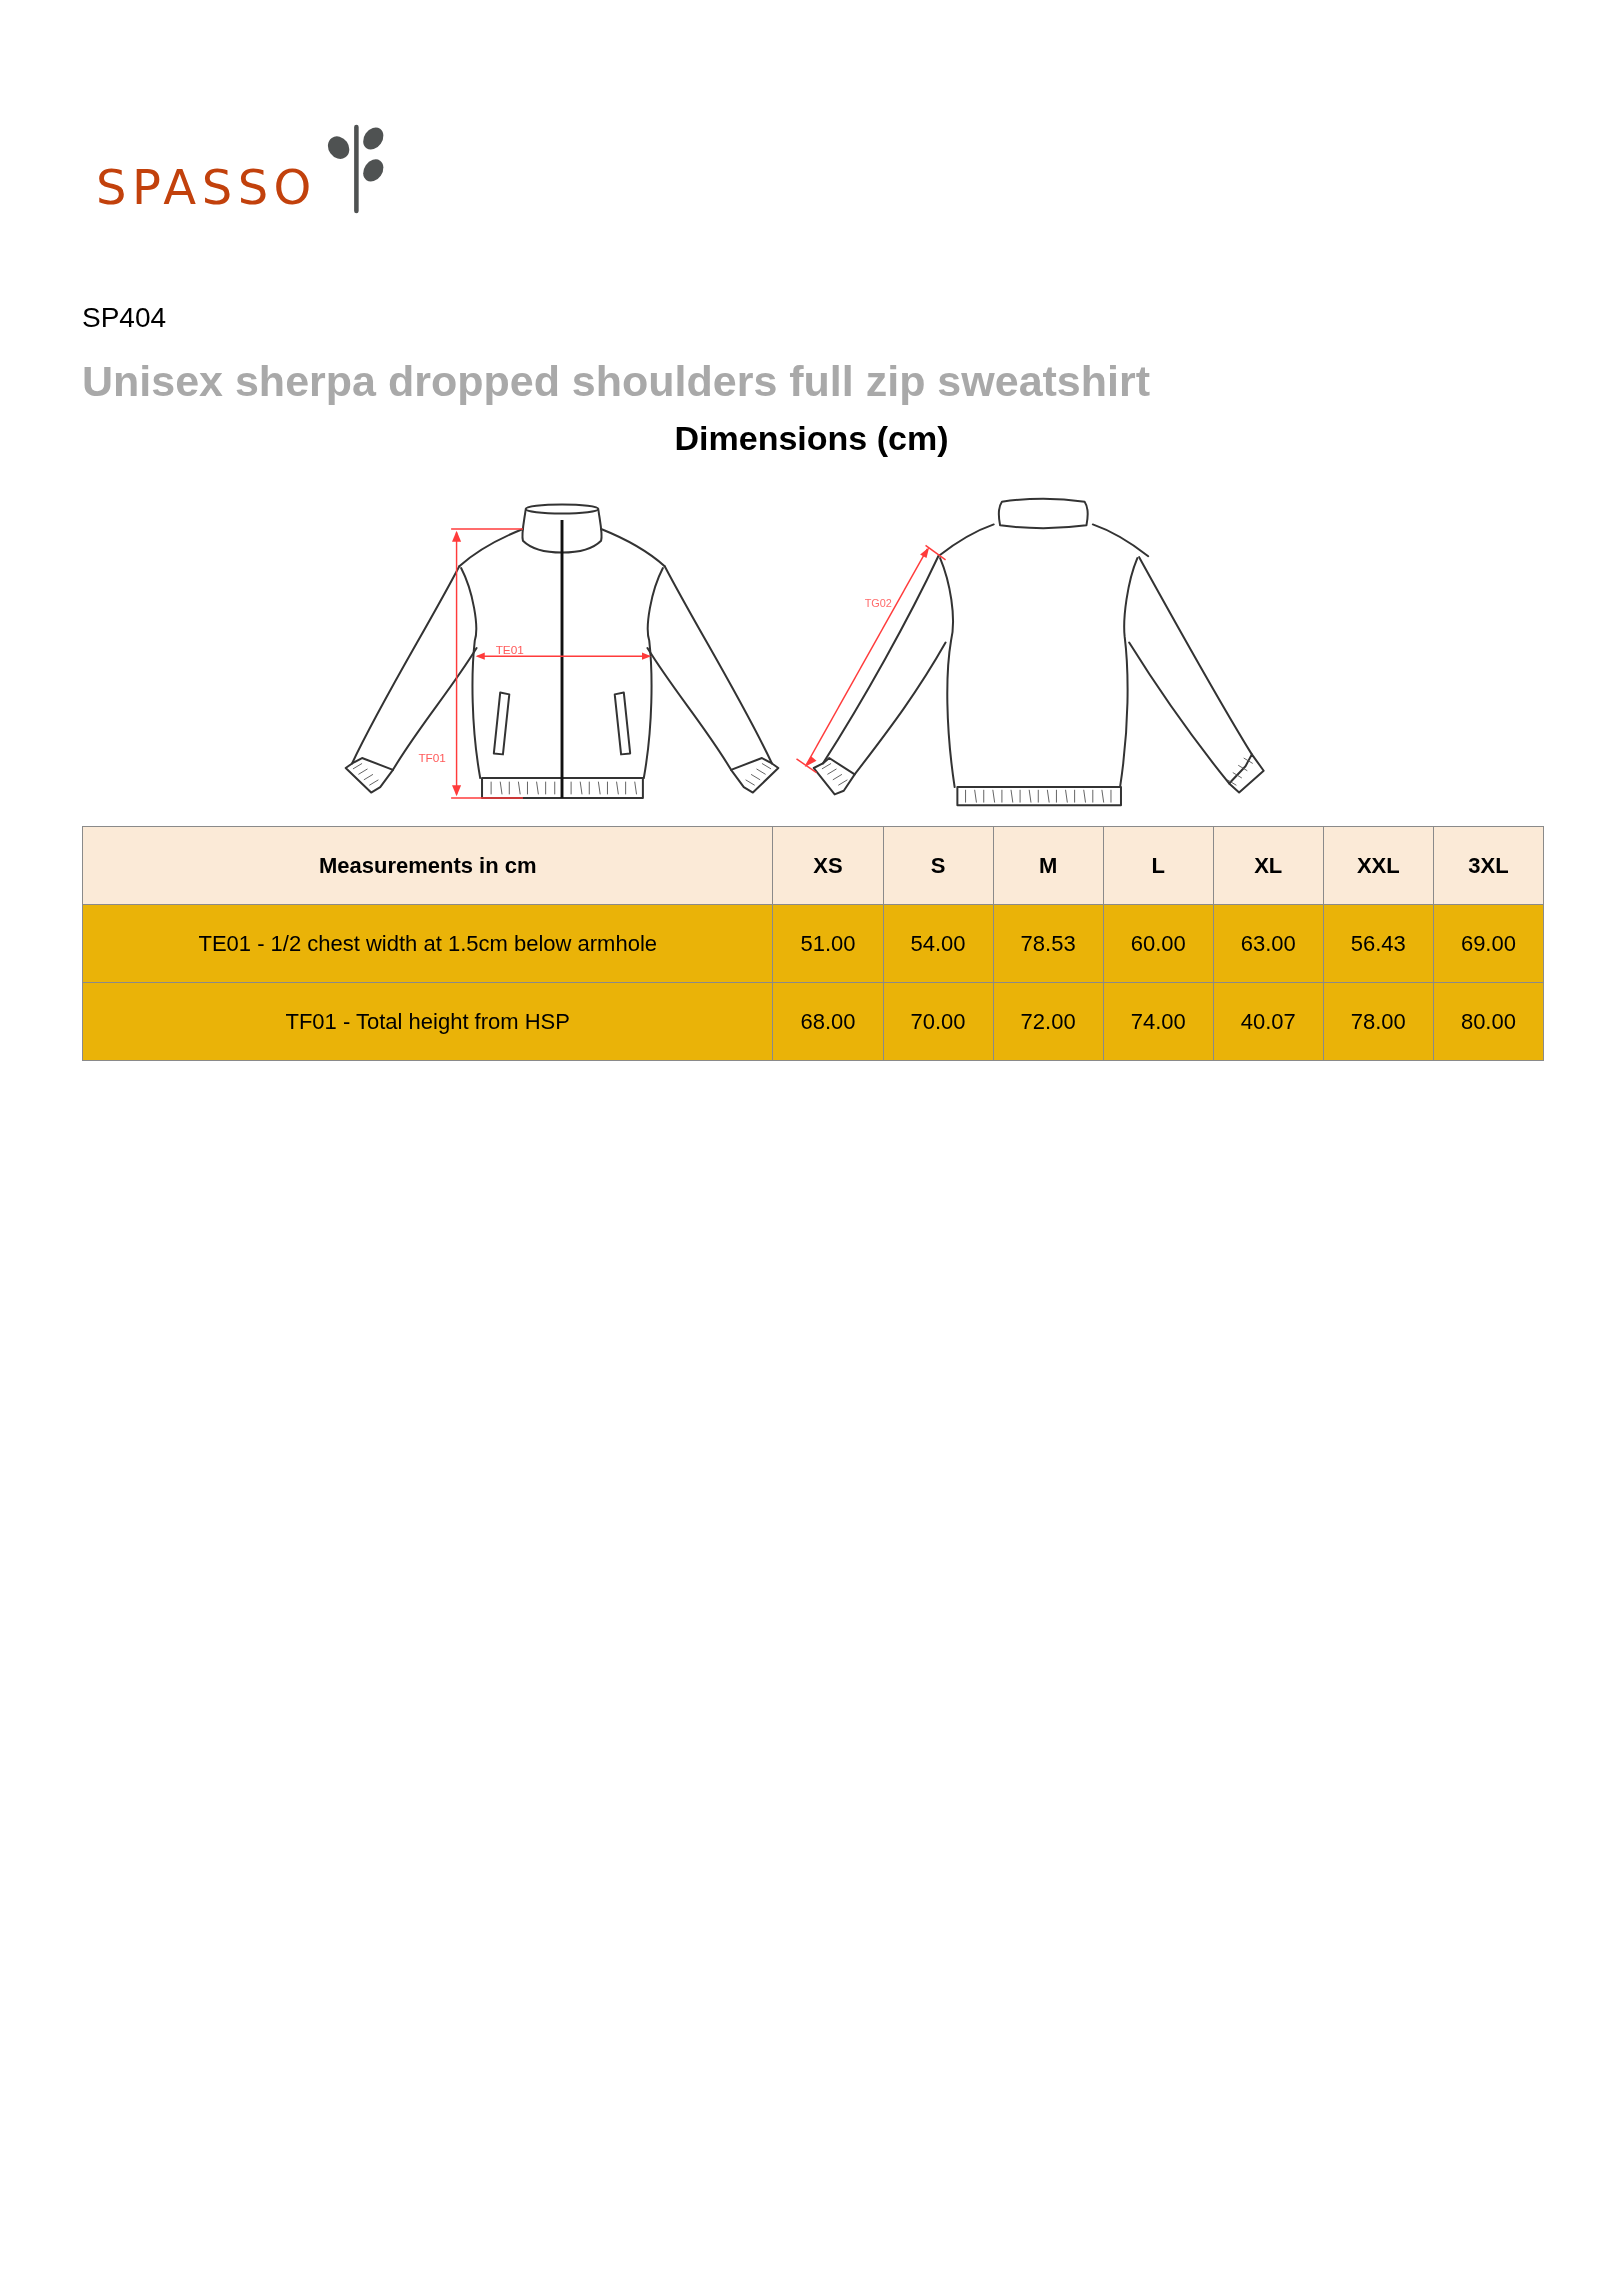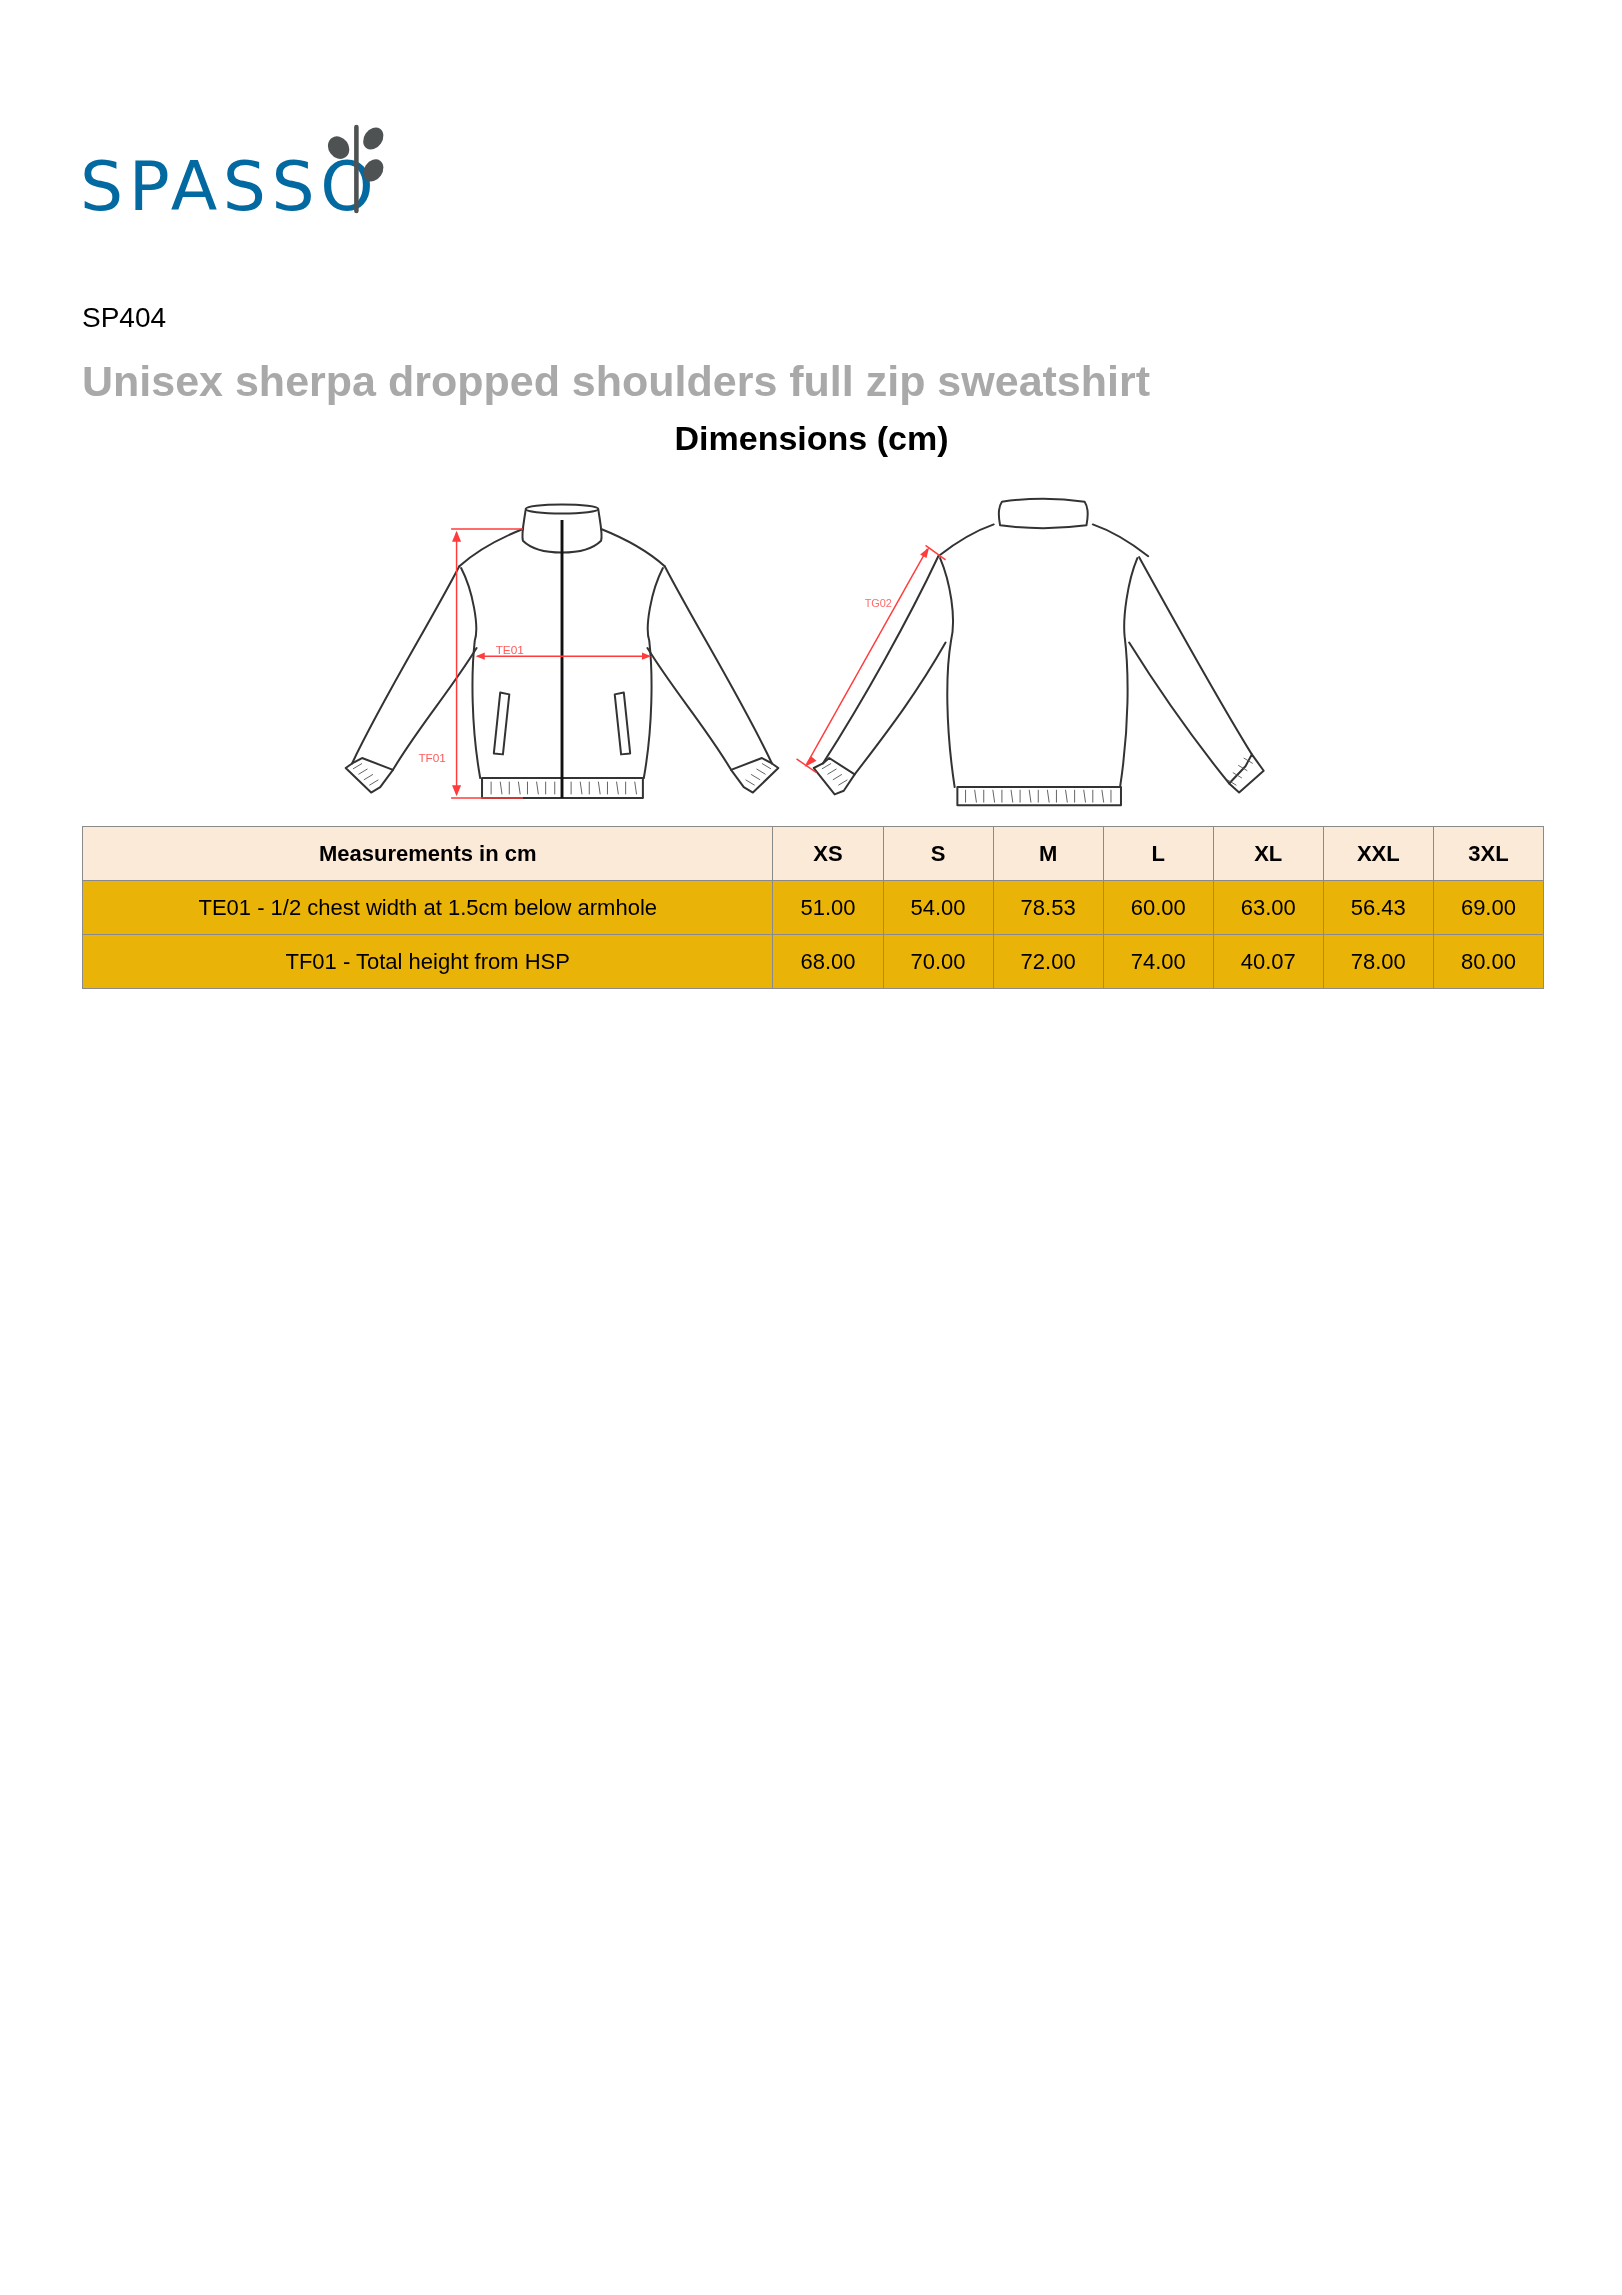--- a/index.html
+++ b/index.html
@@ -1,25 +1,25 @@
 <!DOCTYPE html>
 <html style="font-size:14.5px"><head>
 <meta charset="utf-8">
 <style>
   html, body { margin: 0; padding: 0; background: #ffffff; }
   body { width: 1623px; height: 2296px; position: relative; font-family: "Liberation Sans", sans-serif; color: #000; overflow: hidden; }
   .logo { position: absolute; left: 80px; top: 122px; width: 318px; height: 95px; }
-  .logo-text { position: absolute; left: 0; top: 33px; font-size: 68px; letter-spacing: 5.5px; color: #0369a1; font-weight: 400; line-height: 64px; font-family: "DejaVu Sans", sans-serif; }
+  .logo-text { position: absolute; left: 16px; top: 33px; font-size: 48px; letter-spacing: 5.5px; color: #c2410c; font-weight: 400; line-height: 64px; font-family: "DejaVu Sans", sans-serif; }
   .logo-mark { position: absolute; left: 244px; top: 0; }
   .code { position: absolute; left: 82px; top: 289px; font-size: 28px; line-height: 33px; margin-top: 12px; }
   .title { position: absolute; left: 82px; top: 335px; font-size: 43px; font-weight: 700; color: #a9a9a9; line-height: 51px; white-space: nowrap; margin-top: 21px; }
   .dims-heading { position: absolute; left: 0; width: 1623px; top: 423px; text-align: center; font-size: 34px; font-weight: 700; line-height: 31px; }
   .drawing { position: absolute; left: 0; top: 0; }
   table.size-table { position: absolute; left: 82px; top: 826px; width: 1462px; border-collapse: collapse; table-layout: fixed; }
-  table.size-table th, table.size-table td { border: 1.8px solid #8a8a8a; height: 45px; text-align: center; font-size: 22px; padding: 4px; }
+  table.size-table th, table.size-table td { border: 1.8px solid #8a8a8a; height: 45px; text-align: center; font-size: 22px; padding: 16px; }
   table.size-table th { background: #fbead7; font-weight: 700; }
   table.size-table td { background: #eab308; font-weight: 400; }
   col.c-label { width: 690px; }
   col.c-size { width: 110px; }
 </style>
 </head>
 <body>
 
 <div class="logo">
   <div class="logo-text">SPASSO</div>

